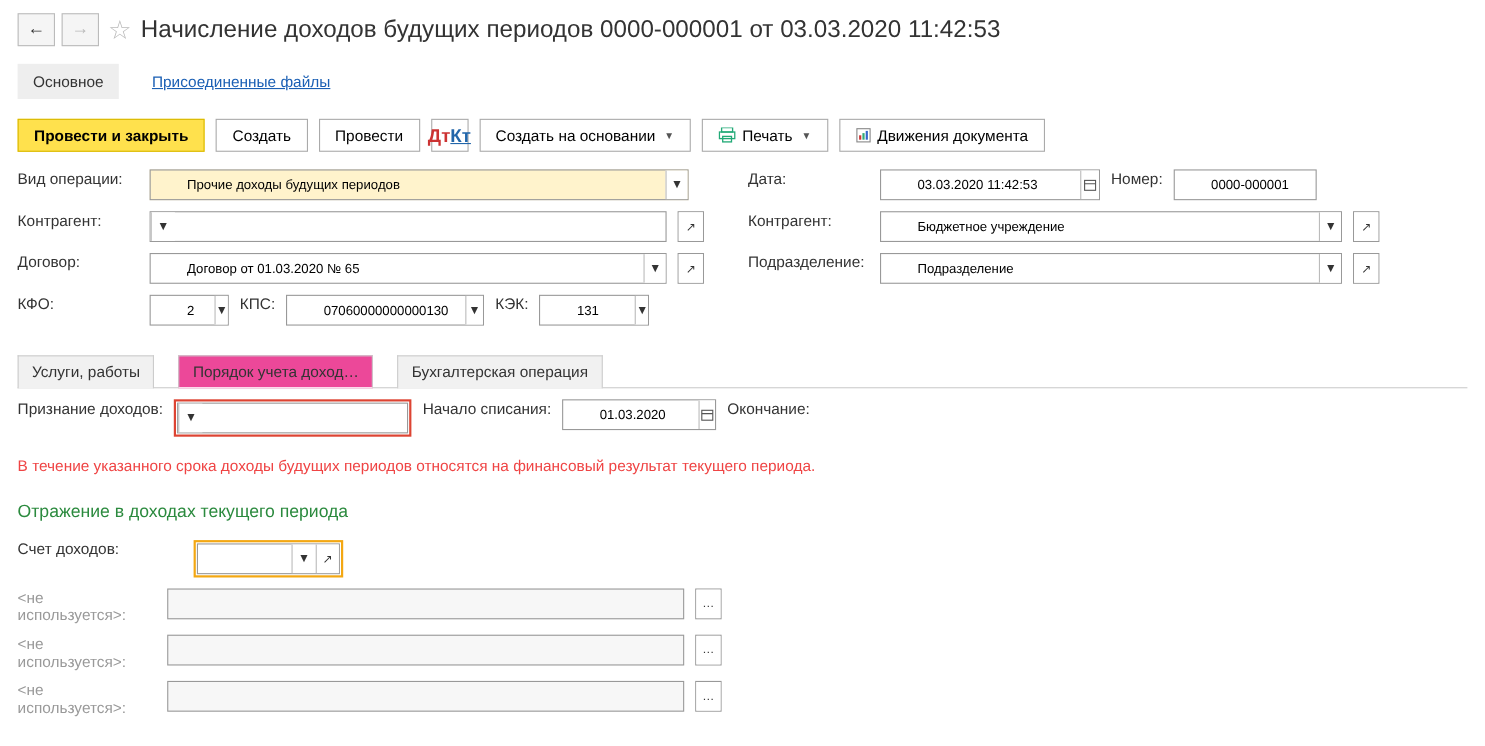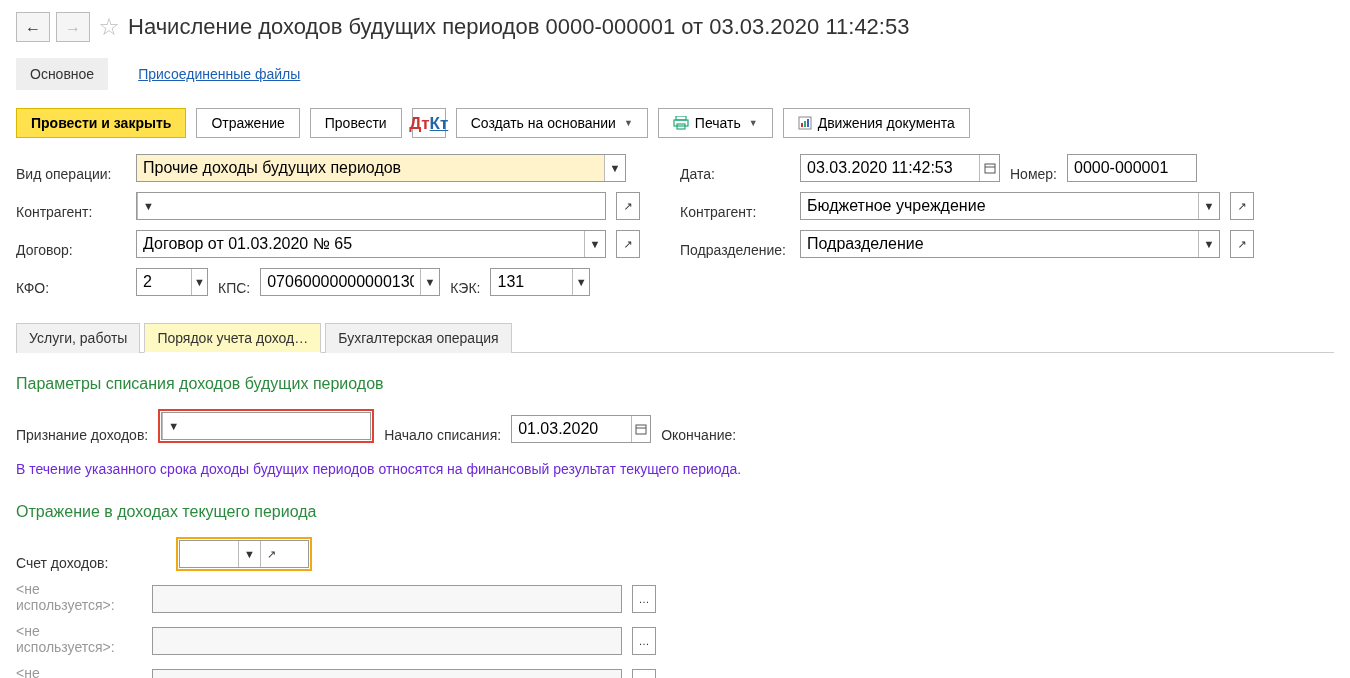--- a/index.html
+++ b/index.html
@@ -28,41 +28,41 @@
   .btn {
     height:30px; padding:0 14px; border:1px solid #aaa; background:#fff; cursor:pointer;
     display:inline-flex; align-items:center; gap:6px; font-size:14px;
   }
   .btn.primary { background:#ffe14d; border-color:#d9b800; font-weight:bold; }
   .btn.icon-only { width:34px; padding:0; justify-content:center; }
   .icon-dtkt { font-size:17px; display:flex; flex-direction:row; line-height:9px; font-weight:bold;}
   .icon-dtkt .dt{color:#c33;} .icon-dtkt .kt{color:#26a;text-decoration:underline;}
   .caret { font-size:9px; color:#555; margin-left:2px;}
   .form-area { display:flex; flex-direction:column; gap:10px; }
-  .form-row { display:flex; align-items:flex-end; gap:10px; }
+  .form-row { display:flex; align-items:flex-start; gap:10px; }
   .label { width:110px; }
   .input-group { display:inline-flex; border:1px solid #999; height:28px; background:#fff;}
   .input-group.yellow { background:#fff3cc; }
   .input-group input {
-    border:none; outline:none; padding:0 6px; font-size:16px; background:transparent; width:100%;
+    border:none; outline:none; padding:0 6px; font-size:12px; background:transparent; width:100%;margin-left:27px;
   }
   .input-group .mini-btn {
     width:22px; border-left:1px solid #bbb; display:inline-flex; align-items:center; justify-content:center;
     cursor:pointer; font-size:11px; color:#333; background:#fff;
   }
   .col2 { display:flex; gap:40px; }
   .left-col, .right-col { display:flex; flex-direction:column; gap:10px; }
-  .tabs-row { display:flex; border-bottom:1px solid #ccc; margin-top:16px; gap:4px;}
+  .tabs-row { display:flex; border-bottom:1px solid #ccc; margin-top:16px; gap:22px;}
   .tab {
     padding:6px 12px; border:1px solid #ccc; border-bottom:none; background:#f1f1f1; cursor:pointer;
     position:relative; top:1px;
   }
-  .tab.active { background:#fef9c3; border-bottom:1px solid #fff;}
+  .tab.active { background:#ec4899; border-bottom:1px solid #fff;}
   .section-title { color:#2b8a3e; font-size:16px; margin:12px 0 6px 0;}
-  .note { color:#6d28d9; margin:8px 0 4px 0;}
+  .note { color:#ef4444; margin:8px 0 4px 0;}
   .hl-red { border:2px solid #d43; padding:1px;}
   .hl-orange { border:2px solid #f3a712; padding:1px;}
   .sel-blue { background:#3b82f6; color:#fff; }
   .placeholder-row .label { width:126px; color:#999;}
   .disabled-input { background:#f7f7f7; }
   svg { display:block; }
 </style>
 </head>
 <body>
 
@@ -73,21 +73,21 @@
   <div class="title">Начисление доходов будущих периодов 0000-000001 от 03.03.2020 11:42:53</div>
 </div>
 
 <div class="subtabs">
   <div class="subtab active">Основное</div>
   <div class="subtab link">Присоединенные файлы</div>
 </div>
 
 <div class="toolbar">
   <button class="btn primary">Провести и закрыть</button>
-  <button class="btn">Отражение</button>
+  <button class="btn">Создать</button>
   <button class="btn">Провести</button>
   <button class="btn icon-only">
     <span class="icon-dtkt">
         <span class="dt">Дт</span>
         <span class="kt" style="text-align:right;">Кт</span>
       </span>
   </button>
   <button class="btn">
     <span>Создать на основании</span>
     <span class="caret">▼</span>
@@ -204,21 +204,20 @@
       </div>
     </div>
   </div>
 
   <div class="tabs-row">
     <div class="tab">Услуги, работы</div>
     <div class="tab active">Порядок учета доход…</div>
     <div class="tab">Бухгалтерская операция</div>
   </div>
 
-  <div class="section-title">Параметры списания доходов будущих периодов</div>
   <div class="form-row">
     <div>Признание доходов:</div>
     <span class="hl-red">
       <span class="input-group" style="width:210px;">
         <span class="mini-btn">▼</span>
       </span>
     </span>
     <div>Начало списания:</div>
     <div class="input-group" style="width:140px;">
       <input value="01.03.2020" style="">

